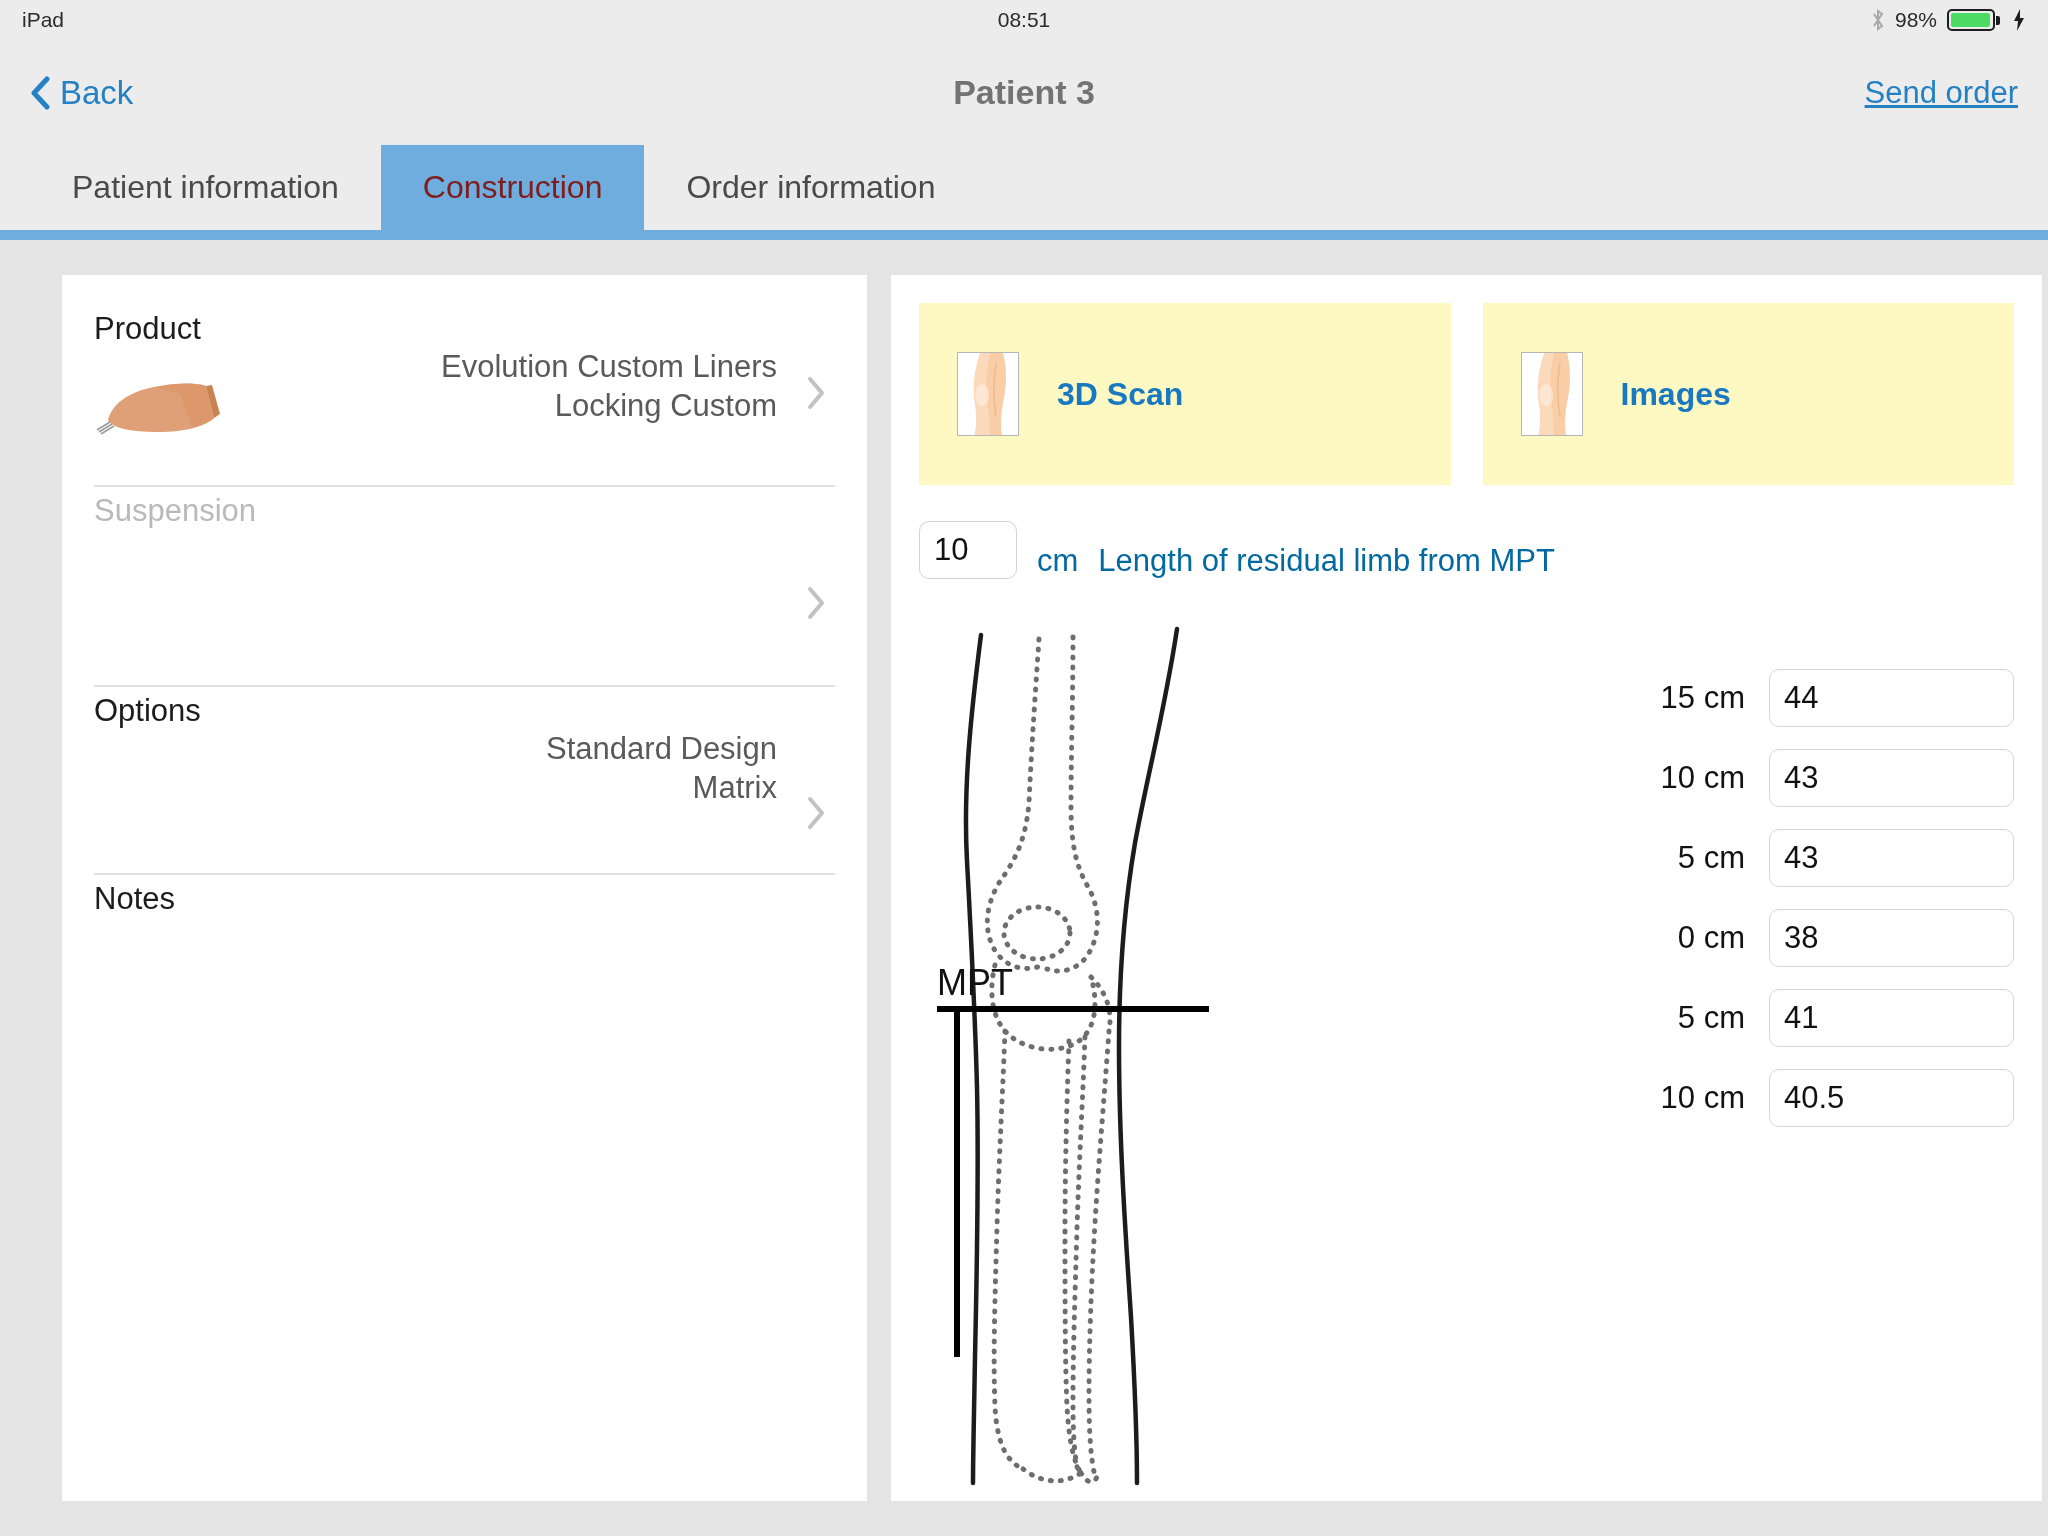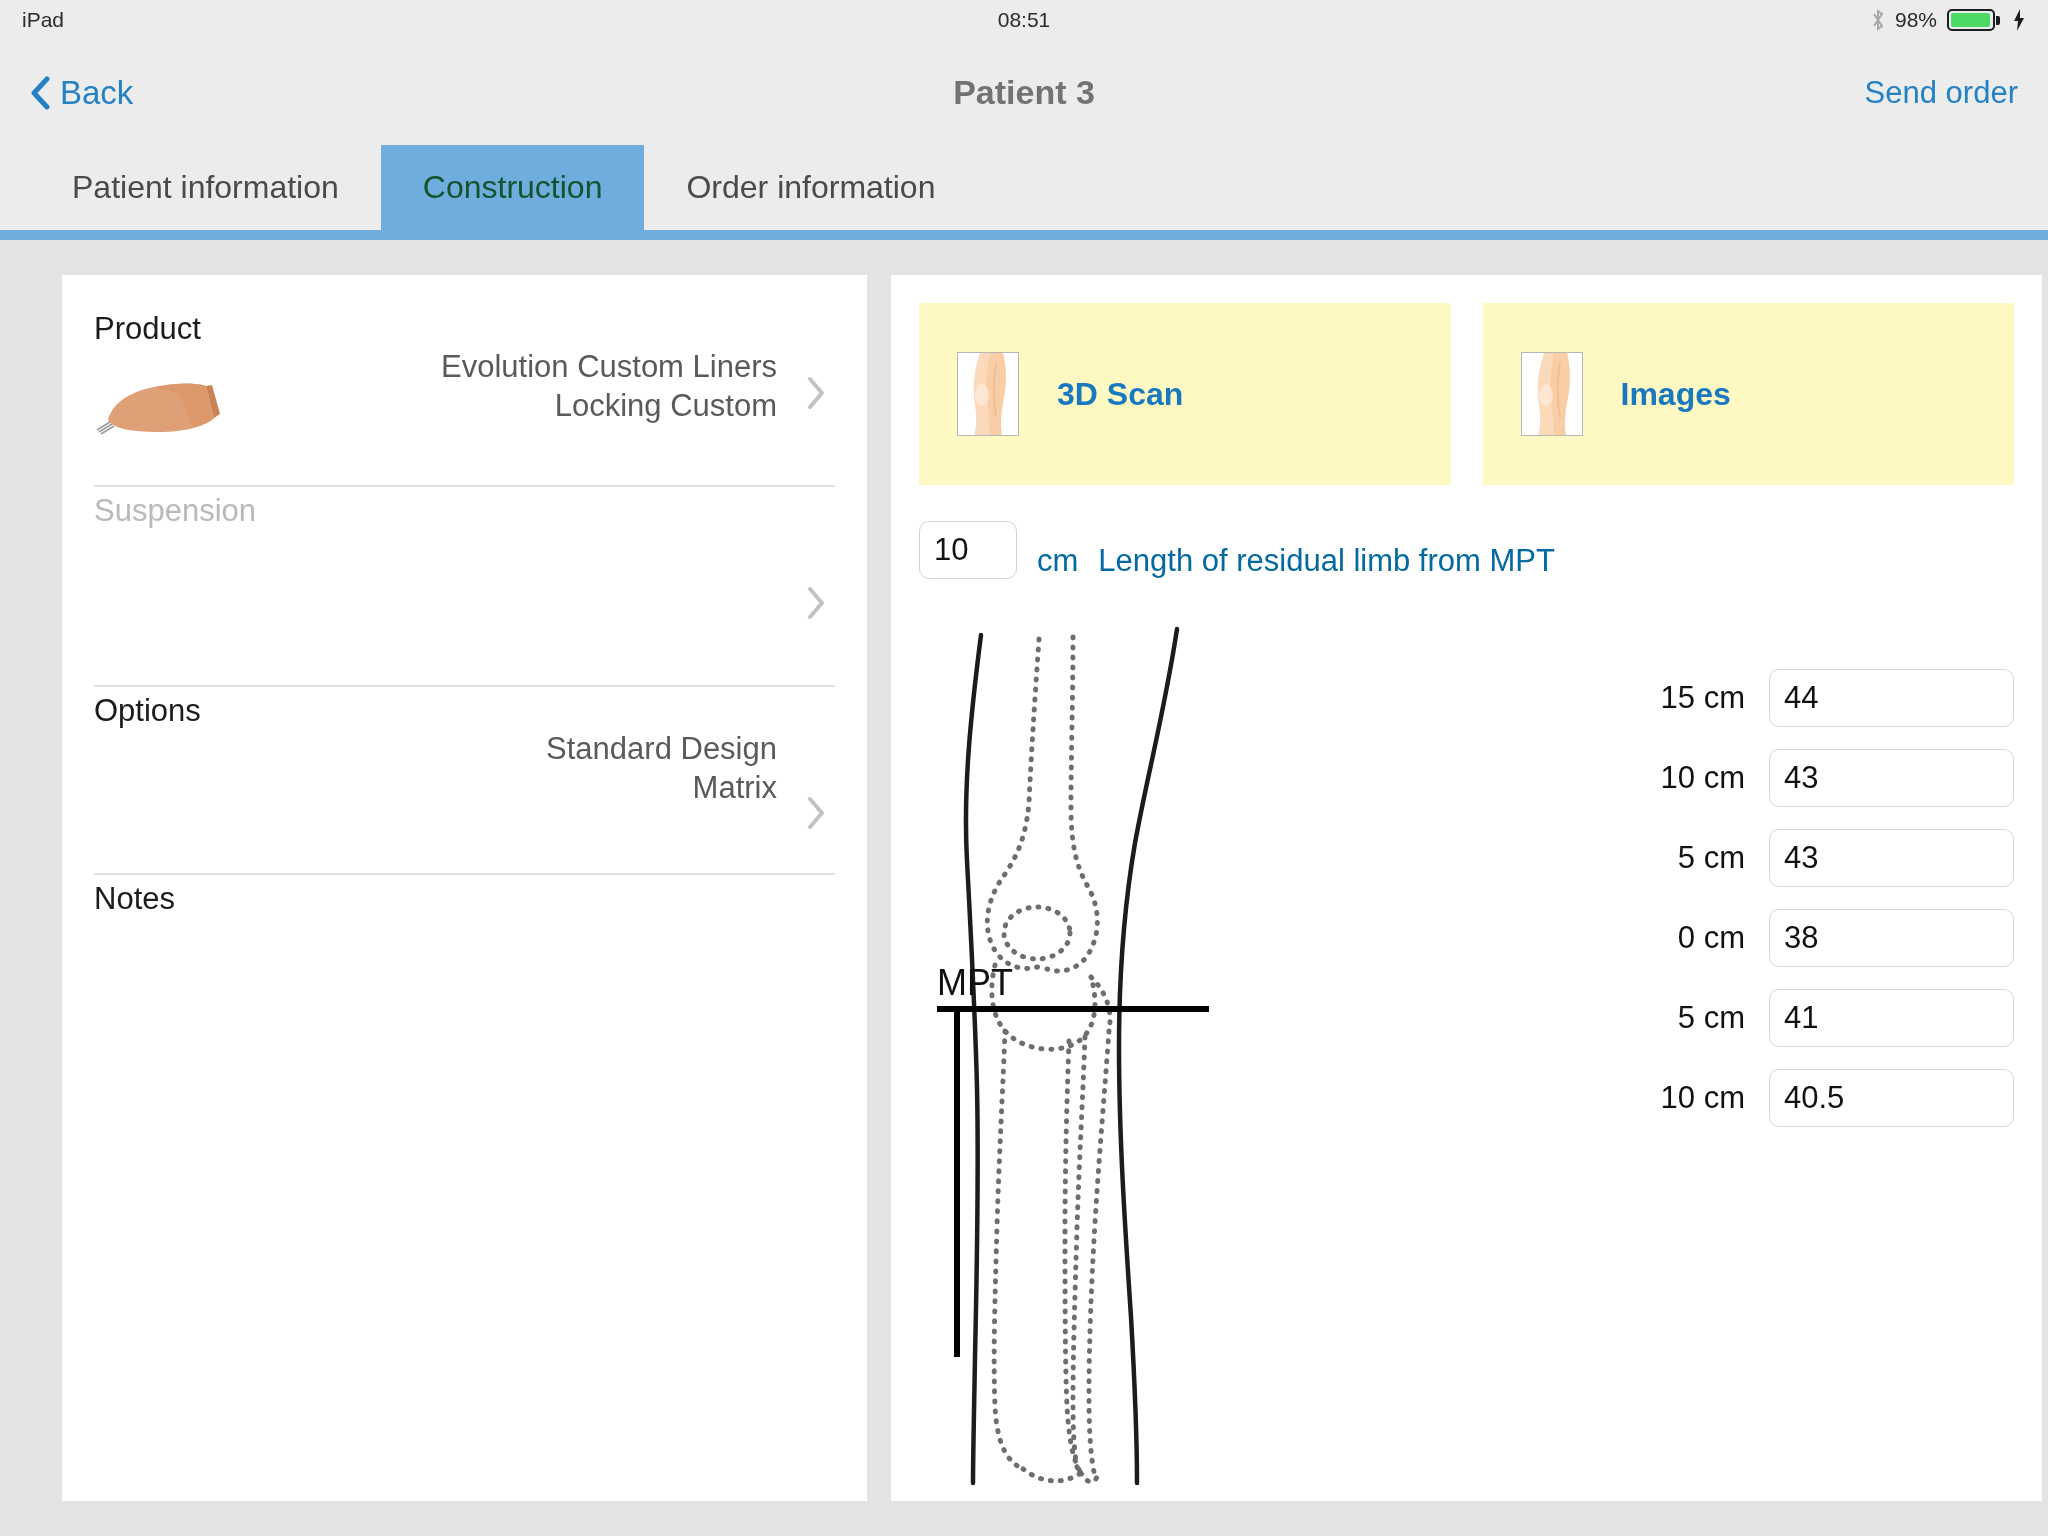--- a/index.html
+++ b/index.html
@@ -53,37 +53,37 @@
     display: flex; align-items: center; gap: 10px;
     color: #2481c4; font-size: 33px; cursor: pointer;
   }
   .chev-back { width: 20px; height: 34px; display:block; }
   .nav-title {
     position: absolute; left: 0; right: 0; text-align: center;
     font-size: 34px; font-weight: bold; color: #737373;
   }
   .send-order {
     margin-left: auto; color: #2481c4; font-size: 31px;
-    cursor: pointer; position: relative; z-index: 2;
+    cursor: pointer; position: relative; z-index: 2; text-decoration: underline;
   }
 
   
   .tabbar {
     height: 85px; width: 100%;
     background: #ececec;
     display: flex; align-items: stretch;
     padding-left: 30px;
     position: relative;
   }
   .tab {
     display: flex; align-items: center; justify-content: center;
     padding: 0 42px; font-size: 32px; color: #4a4a4a;
     cursor: pointer; white-space: nowrap;
   }
-  .tab.active { background: #6fadde; color: #14532d; text-align: right; }
+  .tab.active { background: #6fadde; color: #7f1d1d; text-align: right; }
   .tab-underline {
     height: 10px; width: 100%; background: #6fadde;
   }
 
   
   .content {
     display: flex; width: 100%;
     height: calc(1536px - 40px - 105px - 85px - 10px);
     padding: 35px 28px 35px 40px;
     gap: 24px;

